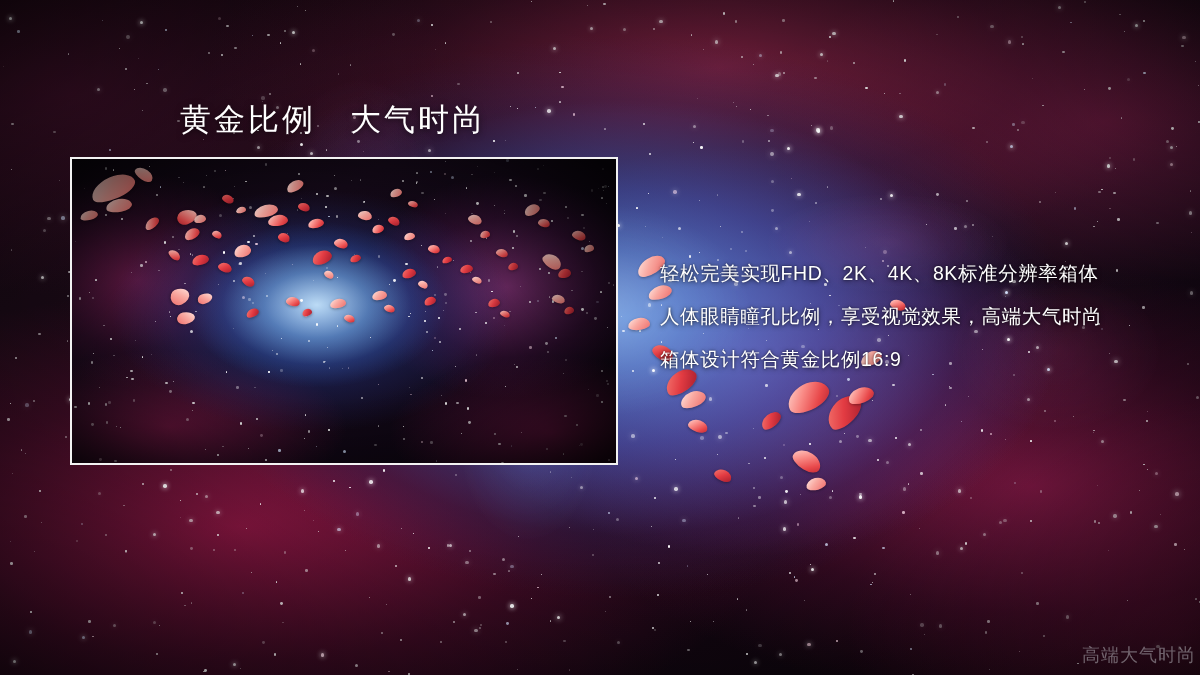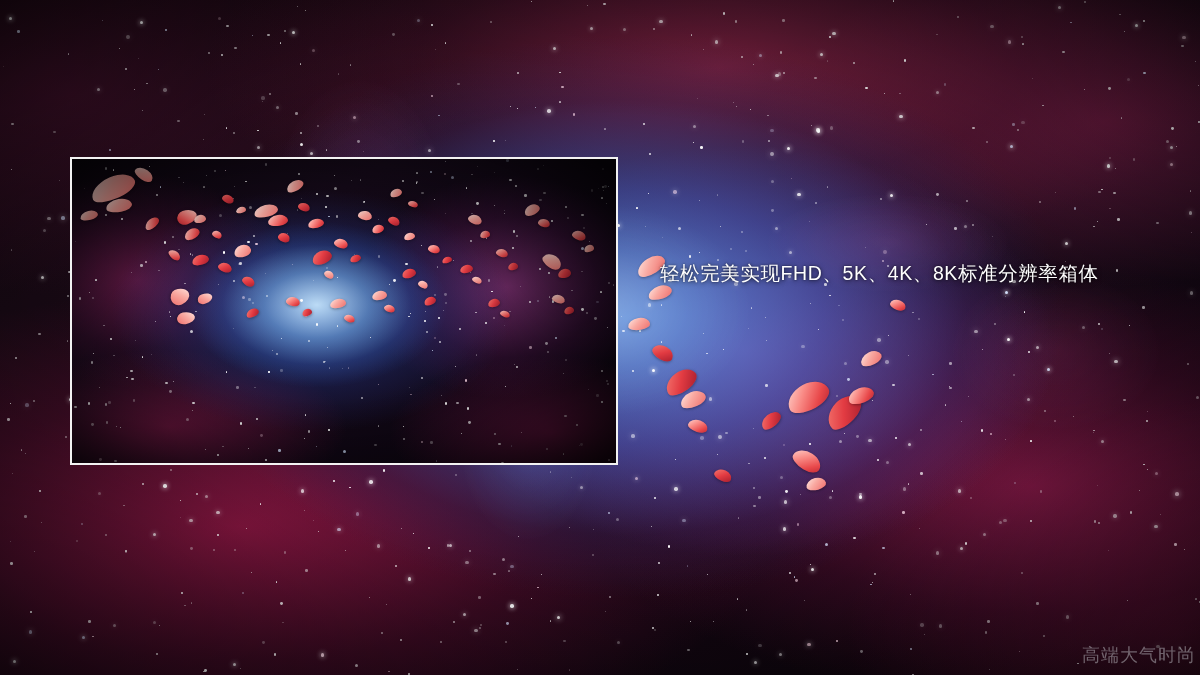--- a/index.html
+++ b/index.html
@@ -875,20 +875,21 @@
       <i class="st" style="left:468.8px;top:550.1px;width:2.1px;height:2.1px;opacity:0.45;background:#ffffff;"></i>
       <i class="st" style="left:603.1px;top:2.8px;width:2.6px;height:2.6px;opacity:0.74;background:#ffffff;"></i>
       <i class="st" style="left:778.9px;top:653.1px;width:3.4px;height:3.4px;opacity:0.57;background:#ffffff;box-shadow:0 0 4.4px 1.2px rgba(255,255,255,0.29);"></i>
       <i class="st" style="left:1073.2px;top:416.2px;width:0.9px;height:0.9px;opacity:0.68;background:#ffffff;"></i>
       <i class="st" style="left:615.5px;top:300.4px;width:2.3px;height:2.3px;opacity:0.52;background:#ffffff;"></i>
       <i class="st" style="left:920.3px;top:472.3px;width:2.4px;height:2.4px;opacity:0.69;background:#ffffff;"></i>
       <i class="st" style="left:688.8px;top:255.3px;width:2.4px;height:2.4px;opacity:0.87;background:#ffffff;"></i>
     </div>
   <div class="bg-layer bg-vignette"></div>
 
+  <div id="title">黄金比例　大气时尚</div>
 
   <div id="photo-frame">
     <div class="photo-inner">
       <div class="ph-layer ph-base"></div>
       <div class="ph-layer ph-stars" id="ph-stars">
           <i class="st" style="left:192.9px;top:113.8px;width:0.9px;height:0.9px;opacity:0.36;background:#ffffff;"></i>
           <i class="st" style="left:316.5px;top:124.9px;width:1.0px;height:1.0px;opacity:0.86;background:#ffffff;"></i>
           <i class="st" style="left:442.8px;top:25.6px;width:2.7px;height:2.7px;opacity:0.82;background:#ffffff;"></i>
           <i class="st" style="left:431.6px;top:165.7px;width:0.9px;height:0.9px;opacity:0.27;background:#cfe2ff;"></i>
           <i class="st" style="left:524.2px;top:235.4px;width:2.7px;height:2.7px;opacity:0.26;background:#ffffff;"></i>
@@ -1267,18 +1268,20 @@
       <i class="petal deep" style="left:824px;top:400px;width:40px;height:24px;transform:rotate(-46deg);"></i>
       <i class="petal" style="left:848px;top:388px;width:26px;height:15px;transform:rotate(-20deg);"></i>
       <i class="petal" style="left:792px;top:452px;width:30px;height:18px;transform:rotate(32deg);"></i>
       <i class="petal pale" style="left:806px;top:478px;width:20px;height:12px;transform:rotate(-14deg);"></i>
       <i class="petal deep" style="left:714px;top:470px;width:18px;height:11px;transform:rotate(24deg);"></i>
       <i class="petal pale" style="left:860px;top:352px;width:22px;height:13px;transform:rotate(-26deg);"></i>
       <i class="petal" style="left:890px;top:300px;width:16px;height:10px;transform:rotate(20deg);"></i>
     </div>
 
   <div id="body-copy">
-    <span class="line">轻松完美实现FHD、5K、4K、8K标准分辨率箱体</span>
+    <span class="line">轻松完美实现FHD、2K、4K、8K标准分辨率箱体</span>
+    <span class="line">人体眼睛瞳孔比例，享受视觉效果，高端大气时尚</span>
+    <span class="line">箱体设计符合黄金比例16:9</span>
   </div>
 
   <div id="watermark">高端大气时尚</div>
 
 </div>
 
 </body></html>

